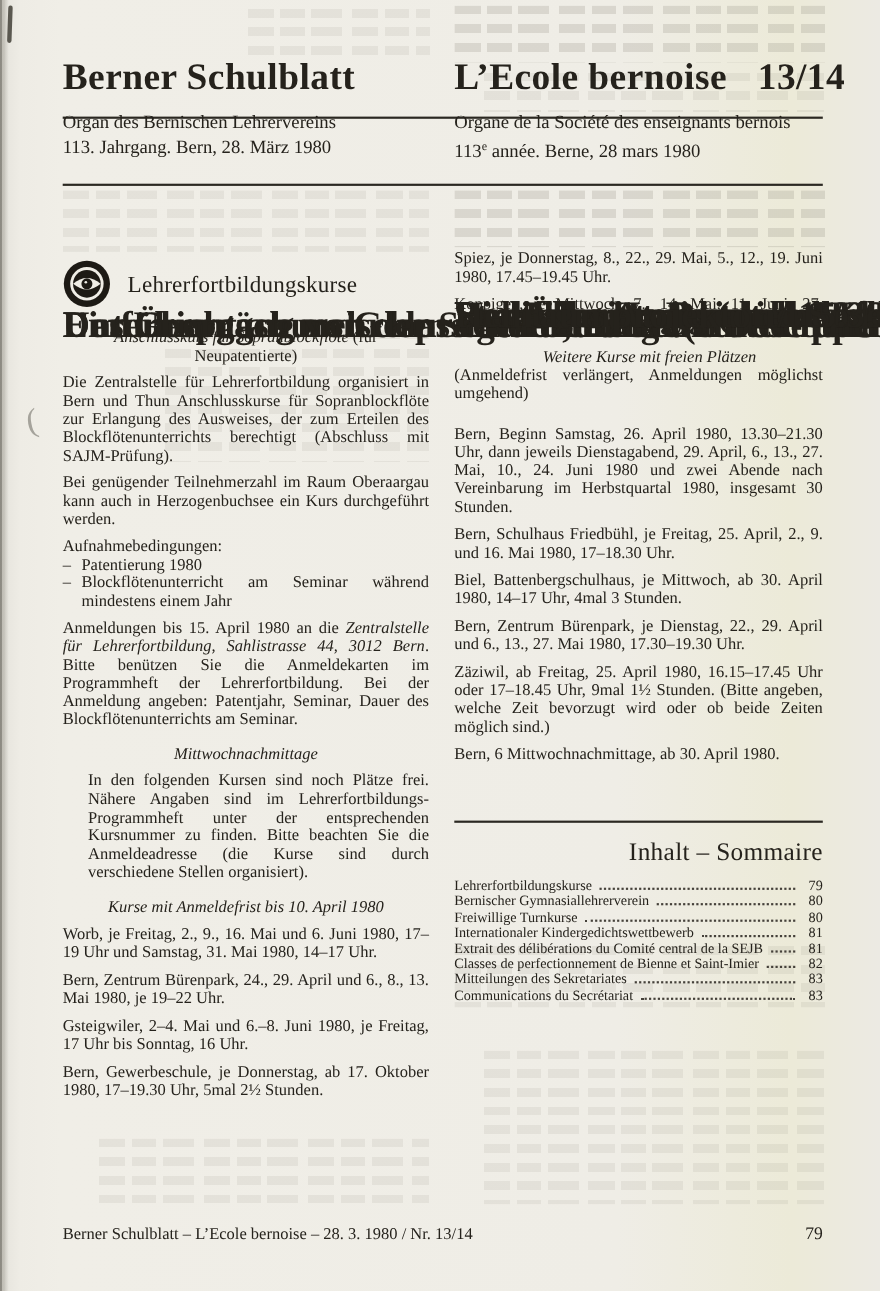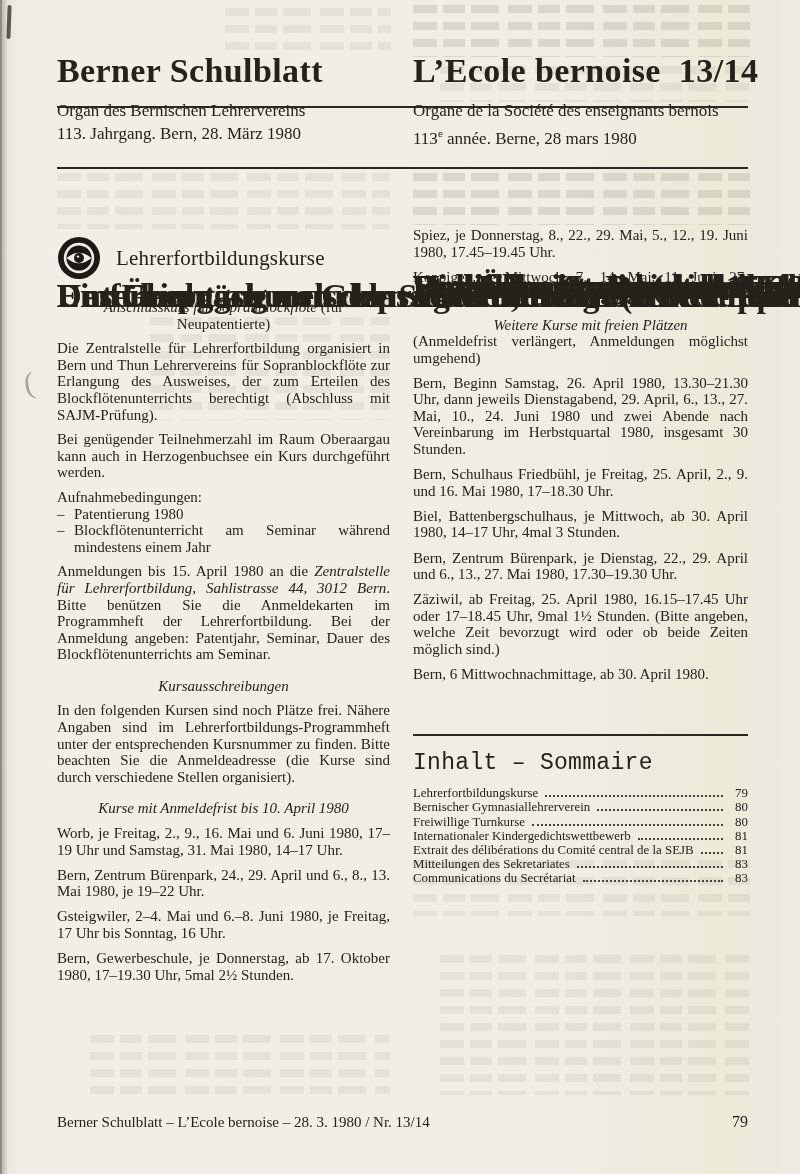--- a/index.html
+++ b/index.html
@@ -19,21 +19,21 @@
     background-image:repeating-linear-gradient(to bottom, rgba(128,124,112,.4) 0 8px, rgba(0,0,0,0) 8px 17px);
     -webkit-mask-image:repeating-linear-gradient(90deg,#000 0 24px,transparent 24px 30px,#000 30px 52px,transparent 52px 58px,#000 58px 86px,transparent 86px 95px);
     mask-image:repeating-linear-gradient(90deg,#000 0 24px,transparent 24px 30px,#000 30px 52px,transparent 52px 58px,#000 58px 86px,transparent 86px 95px);
   }
   .bleed.faint { opacity:.28; }
 
   
   .title { position:absolute; top:52px; font-size:34px; font-weight:700; letter-spacing:.4px; white-space:nowrap; }
   .title-de { left:57px; }
   .title-fr { left:413px; }
-  .issue { margin-left:18px;text-align:right; }
+  .issue { margin-left:28px;text-align:right; }
   .hr { position:absolute; left:57px; width:691px; height:2px; background:#2b2822; }
   .hr1 { top:106px; }
   .hr2 { top:167px; }
   .subtitle { position:absolute; top:99px; font-size:17px; line-height:23px; }
   .subtitle.de { left:57px; }
   .subtitle.fr { left:413px; }
   sup { font-size:11px; }
 
   
   .col { position:absolute; width:335px; font-size:15px; line-height:16.6px; text-align:justify;
@@ -47,24 +47,24 @@
 
   .it { font-style:italic; }
   .subhead { font-style:italic; margin:15px 0 8px; text-align:center; }
   p.body { margin:0 0 8px; }
   .cond-list { margin:0 0 8px; }
   .cond-row { display:flex; }
   .cond-dash { flex:0 0 17px; }
   .cond-text { flex:1; }
   .course { margin:0 0 8.5px; }
   .course .details { }
-  .note { margin:0 0 8px; }
+  .note { margin:0 0 20px; }
 
   .toc-divider { margin-top:51px; border-top:2px solid #2b2822; width:335px; }
-  .toc-heading { font-size:23px; letter-spacing:.3px; margin:19px 0 15px; text-align:left;font-family:Liberation Mono, monospace; }
+  .toc-heading { font-size:23px; letter-spacing:.3px; margin:19px 0 15px; text-align:right; }
   .toc-row { display:flex; align-items:baseline; font-size:12.9px; line-height:14.2px; }
   .toc-label { white-space:nowrap; overflow:hidden; }
   .toc-leader { flex:1 1 auto; min-width:4px; border-bottom:2px dotted #45413a; margin:0 3px 2px 7px; }
   .toc-page { flex:0 0 22px; text-align:right; }
 
   .footer { position:absolute; left:57px; top:1113px; width:691px; display:flex; justify-content:space-between; align-items:baseline; }
   .imprint { font-size:15px; }
   .folio { font-size:16px; }
 </style>
 </head>
@@ -108,39 +108,39 @@
         <circle cx="22" cy="22" r="12.6" fill="#1d1a15"></circle>
         <path d="M9.5 22 Q 22 11.5 34.5 22 Q 22 32.5 9.5 22 Z" fill="#efede6"></path>
         <circle cx="22" cy="22" r="5" fill="#1d1a15"></circle>
         <circle cx="21" cy="20.6" r="1.2" fill="#efede6"></circle>
       </svg>
       <span class="section-heading">Lehrerfortbildungskurse</span>
     </div>
 
     <div class="subhead"><span class="it">Anschlusskurs für Sopranblockflöte</span><span style="font-style:normal"> (für Neupatentierte)</span></div>
 
-    <p class="body">Die Zentralstelle für Lehrerfortbildung organisiert in Bern und Thun Lehrervereins für Sopranblockflöte zur Erlangung des Ausweises, der zum Erteilen des Blockflötenunterrichts berechtigt (Abschluss mit SAJM-Prüfung).</p>
+    <p class="body">Die Zentralstelle für Lehrerfortbildung organisiert in Bern und Thun Anschlusskurse für Sopranblockflöte zur Erlangung des Ausweises, der zum Erteilen des Blockflötenunterrichts berechtigt (Abschluss mit SAJM-Prüfung).</p>
     <p class="body">Bei genügender Teilnehmerzahl im Raum Oberaargau kann auch in Herzogenbuchsee ein Kurs durchgeführt werden.</p>
 
     <div class="cond-list">
       <div>Aufnahmebedingungen:</div>
       <div class="cond-row">
         <span class="cond-dash">–</span>
         <span class="cond-text">Patentierung 1980</span>
       </div>
       <div class="cond-row">
         <span class="cond-dash">–</span>
         <span class="cond-text">Blockflötenunterricht am Seminar während mindestens einem Jahr</span>
       </div>
     </div>
 
     <p class="body" style="margin-bottom:14px;"><span>Anmeldungen bis 15. April 1980 an die </span><span class="it">Zentralstelle für Lehrerfortbildung, Sahlistrasse 44, 3012 Bern</span><span>. Bitte benützen Sie die Anmeldekarten im Programmheft der Lehrerfortbildung. Bei der Anmeldung angeben: Patentjahr, Seminar, Dauer des Blockflötenunterrichts am Seminar.</span></p>
 
-    <div class="subhead">Kursausschreibungen</div>
-    <p class="body" style="margin-bottom:13px;">In den folgenden Kursen sind noch Plätze frei. Nähere Angaben sind im Lehrerfortbildungs-Programmheft unter der entsprechenden Kursnummer zu finden. Bitte beachten Sie die Anmeldeadresse (die Kurse sind durch verschiedene Stellen organisiert).</p>
+    <div class="subhead">Mittwochnachmittage</div>
+    <p class="body" style="margin-bottom:13px;margin-left:23px;">In den folgenden Kursen sind noch Plätze frei. Nähere Angaben sind im Lehrerfortbildungs-Programmheft unter der entsprechenden Kursnummer zu finden. Bitte beachten Sie die Anmeldeadresse (die Kurse sind durch verschiedene Stellen organisiert).</p>
 
     <div class="subhead">Kurse mit Anmeldefrist bis 10. April 1980</div>
 
     <div class="course">
       <div class="title">Das Gespräch zwischen Eltern, Lehrern und Schulbehörden / 15.1.5</div>
       <div class="details">Worb, je Freitag, 2., 9., 16. Mai und 6. Juni 1980, 17–19 Uhr und Samstag, 31. Mai 1980, 14–17 Uhr.</div>
     </div>
     <div class="course">
       <div class="title">Einführungskurs Gesprächsführung und Gruppengespräche / 15.3.1</div>
       <div class="details">Bern, Zentrum Bürenpark, 24., 29. April und 6., 8., 13. Mai 1980, je 19–22 Uhr.</div>
@@ -215,20 +215,25 @@
       <span class="toc-label">Internationaler Kindergedichtswettbewerb</span>
       <span class="toc-leader"></span>
       <span class="toc-page">81</span>
     </div>
     <div class="toc-row">
       <span class="toc-label">Extrait des délibérations du Comité central de la SEJB</span>
       <span class="toc-leader"></span>
       <span class="toc-page">81</span>
     </div>
     <div class="toc-row">
+      <span class="toc-label">Classes de perfectionnement de Bienne et Saint-Imier</span>
+      <span class="toc-leader"></span>
+      <span class="toc-page">82</span>
+    </div>
+    <div class="toc-row">
       <span class="toc-label">Mitteilungen des Sekretariates</span>
       <span class="toc-leader"></span>
       <span class="toc-page">83</span>
     </div>
     <div class="toc-row">
       <span class="toc-label">Communications du Secrétariat</span>
       <span class="toc-leader"></span>
       <span class="toc-page">83</span>
     </div>
   </div>

